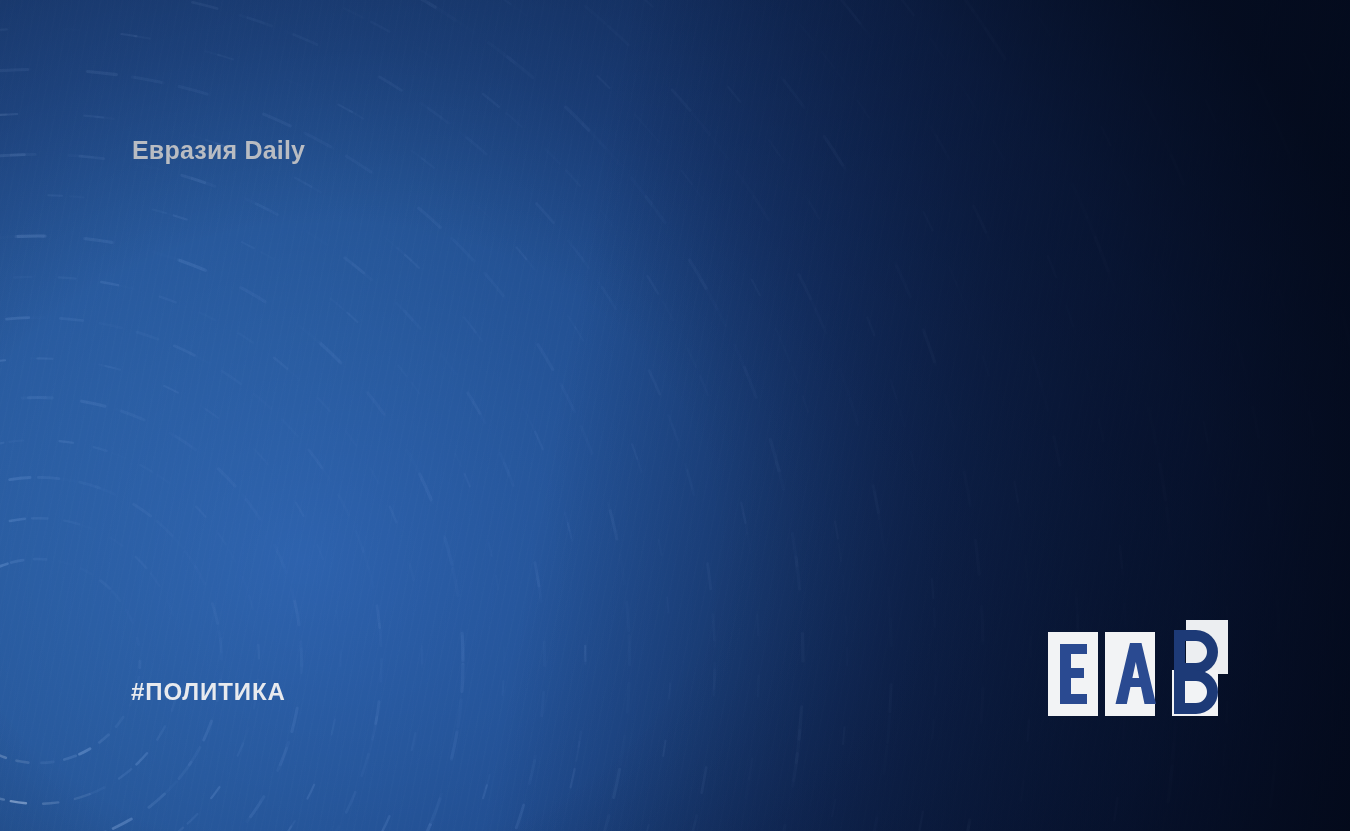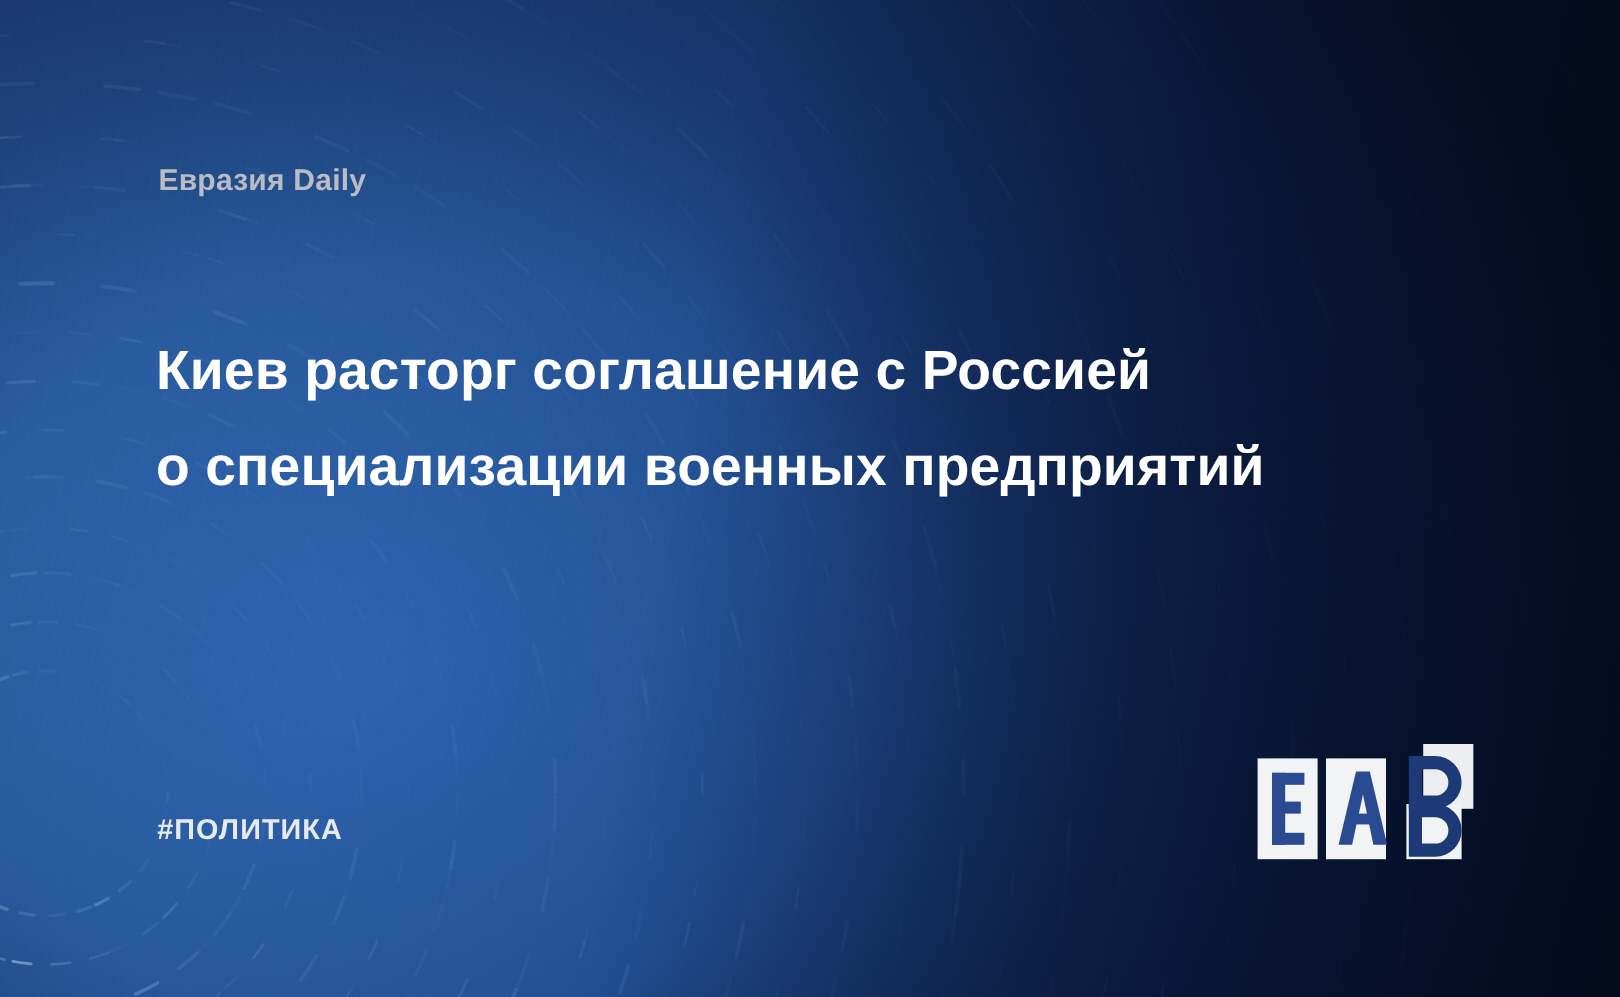--- a/index.html
+++ b/index.html
@@ -184,24 +184,20 @@
   </div>
 
   <div class="grain"></div>
   <div class="bg-dark-right"></div>
   <div class="bg-vignette"></div>
 
   <div class="content">
 
     <div class="brand">Евразия Daily</div>
 
-    <div class="headline">
-      <span class="hl-line">Киев расторг соглашение с Россией</span>
-      <span class="hl-line">о специализации военных предприятий</span>
-    </div>
 
     <div class="tag">#ПОЛИТИКА</div>
 
     <div class="logo">
       <svg viewBox="0 0 182 108" xmlns="http://www.w3.org/2000/svg">
 
         <rect x="2" y="20" width="50" height="84" fill="#f2f3f5"></rect>
         <g fill="#2a4a91">
           <rect x="14" y="32" width="11" height="60"></rect>
           <rect x="14" y="32" width="27" height="10"></rect>

